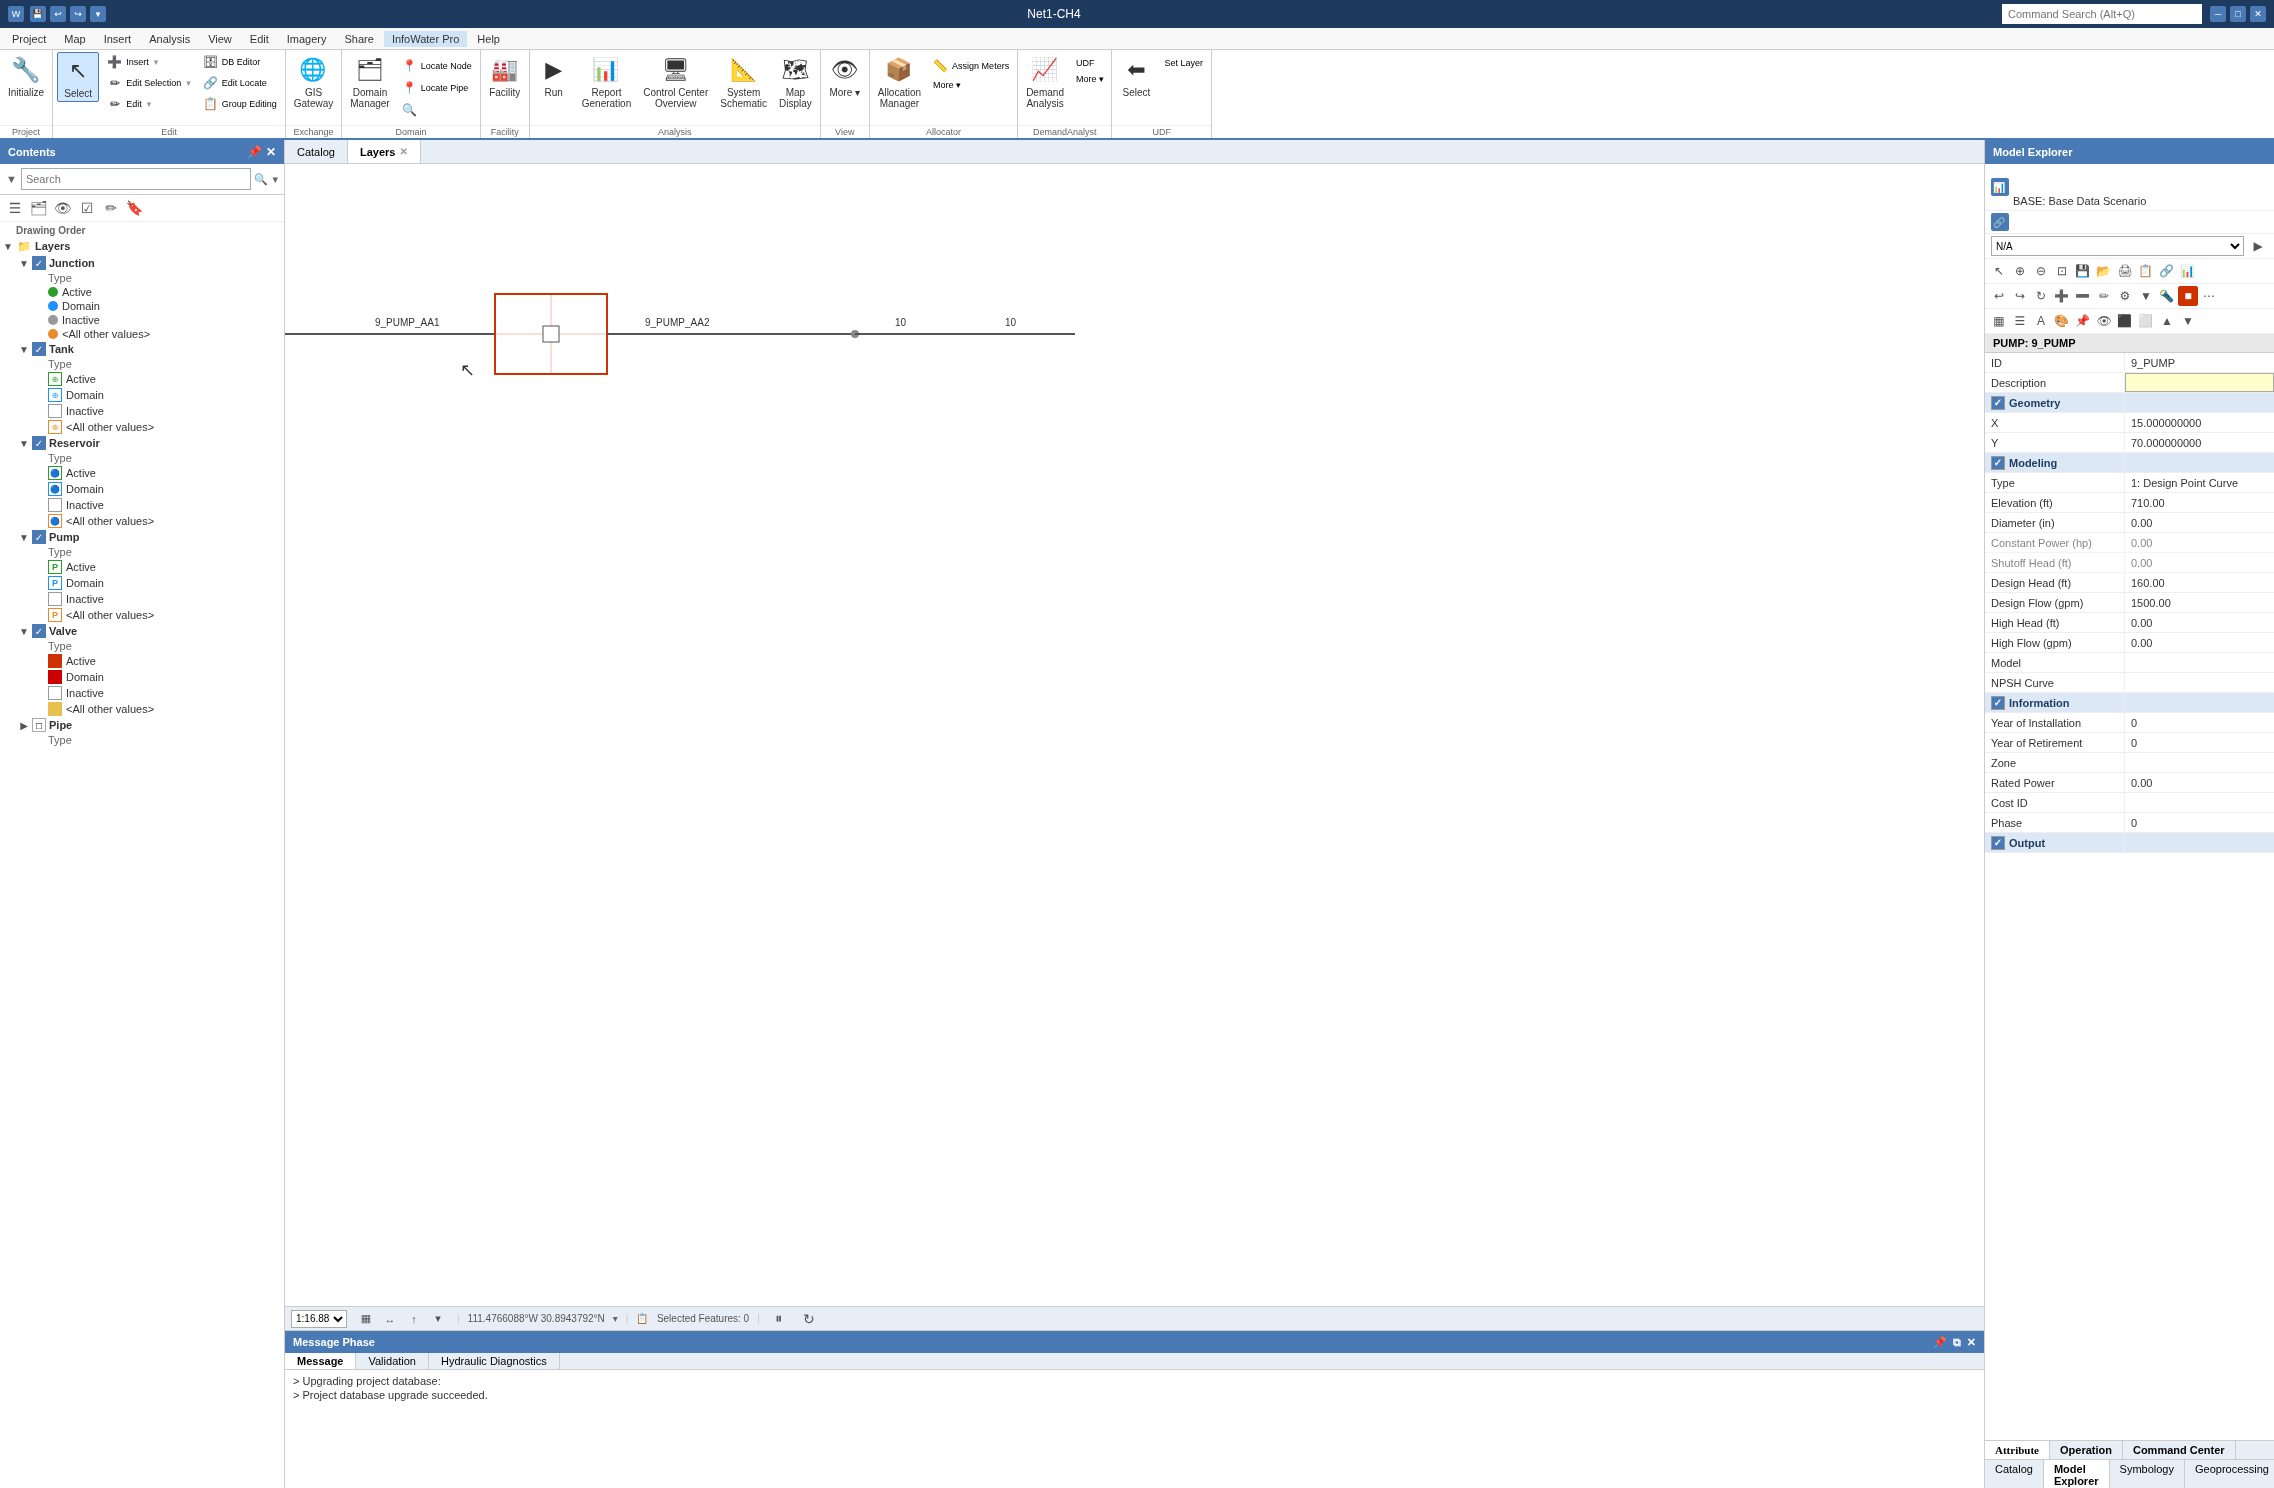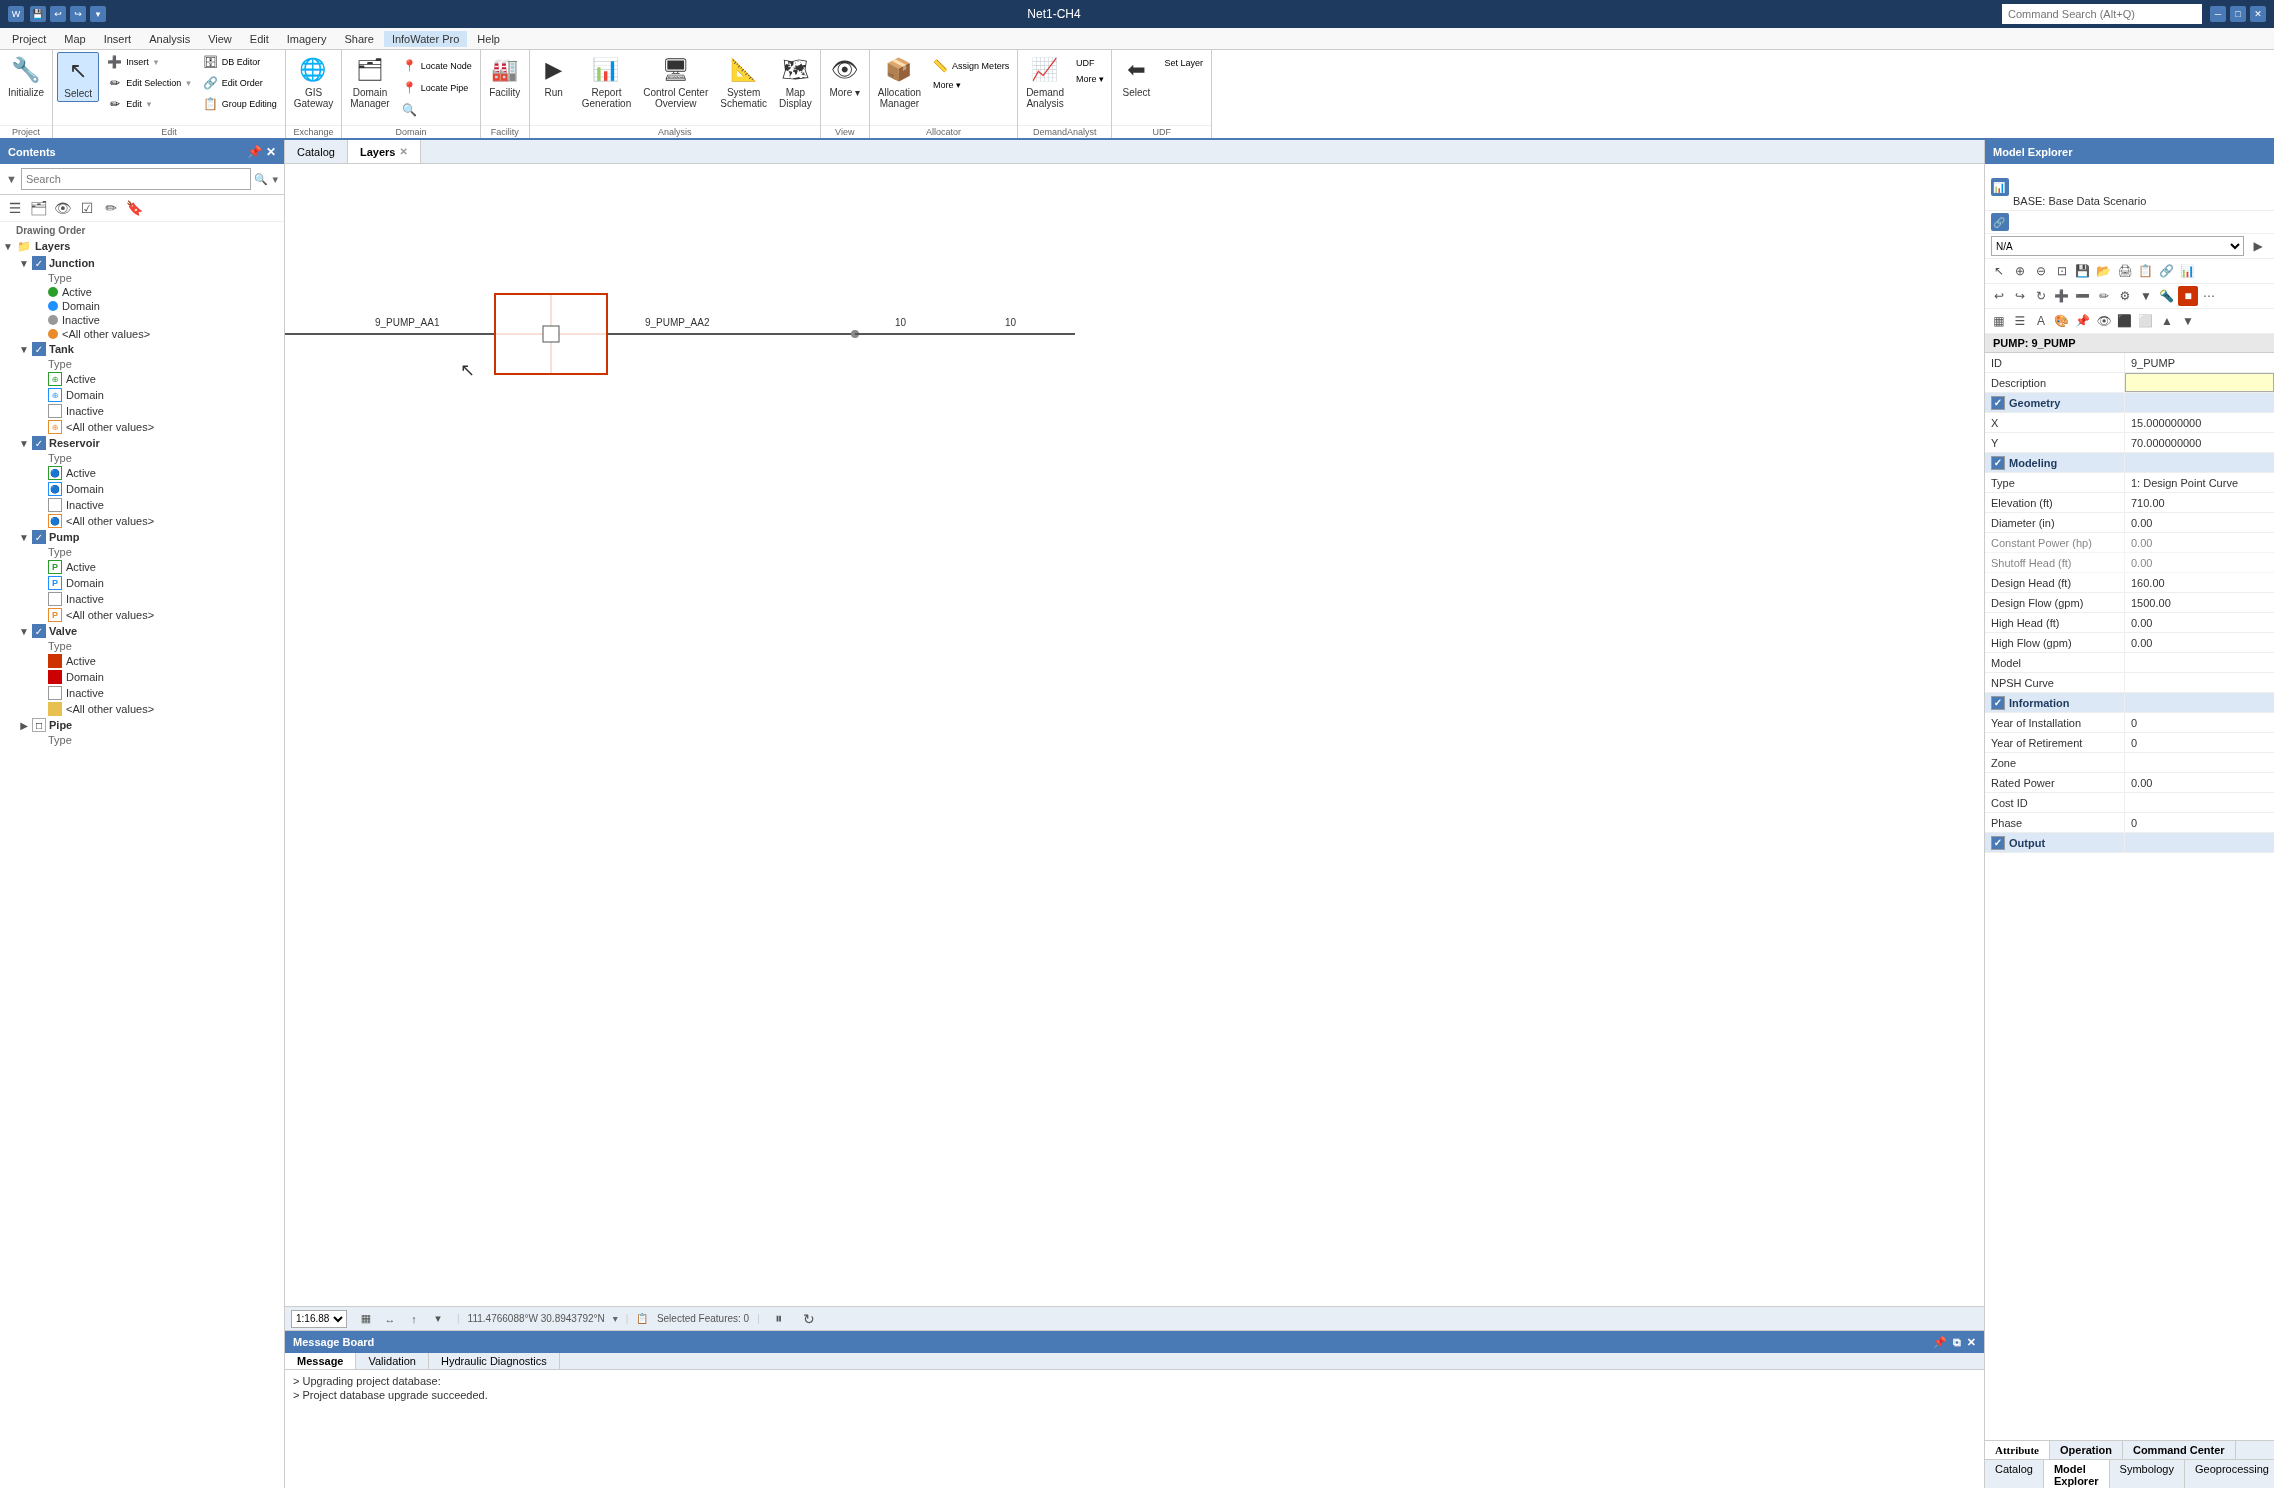--- a/index.html
+++ b/index.html
@@ -510,21 +510,21 @@
                 <span style="color:#999;margin-left:2px;">▾</span>
             </div>
           </div>
           <div class="ribbon-small-btns">
             <div class="ribbon-small-btn">
               <div class="small-icon">🗄</div>
               <span>DB Editor</span>
             </div>
             <div class="ribbon-small-btn">
               <div class="small-icon">🔗</div>
-              <span>Edit Order</span>
+              <span>Edit Locate</span>
             </div>
             <div class="ribbon-small-btn">
               <div class="small-icon">📋</div>
               <span>Group Editing</span>
             </div>
           </div>
         </div>
         <div class="rg-label">Edit</div>
       </div>
     </div>
@@ -996,21 +996,21 @@
       <span class="status-divider">|</span>
       <span>📋</span>
       <span>Selected Features: 0</span>
       <span class="status-divider">|</span>
       <div class="tool-btn">⏸</div>
       <div class="tool-btn">↻</div>
     </div>
 
     <div class="message-board">
       <div class="msg-header">
-        <span>Message Board</span>
+        <span>Message Phase</span>
         <div style="display:flex;gap:6px;">
           <span style="cursor:pointer;">📌</span>
           <span style="cursor:pointer;">⧉</span>
           <span style="cursor:pointer;">✕</span>
         </div>
       </div>
       <div class="msg-tabs">
         <div class="msg-tab active">Message</div>
         <div class="msg-tab">Validation</div>
         <div class="msg-tab">Hydraulic Diagnostics</div>

